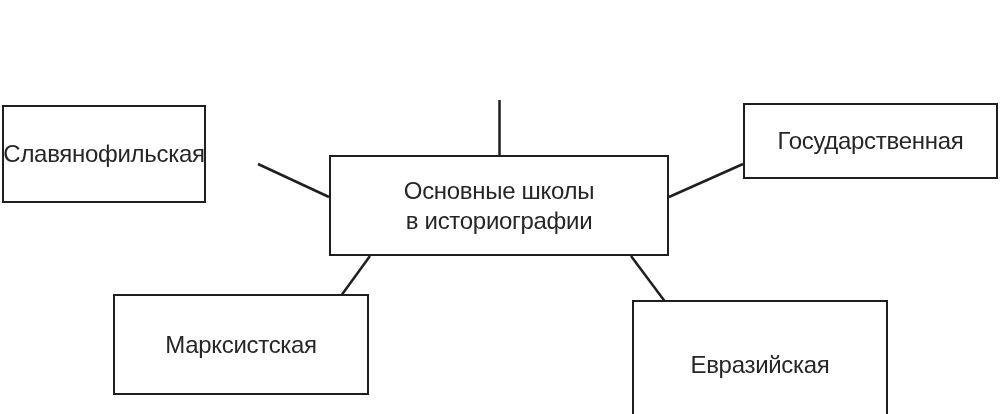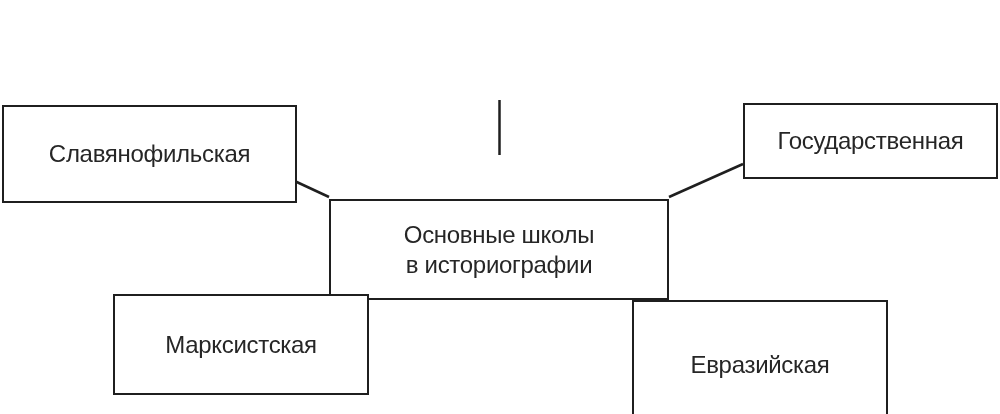--- a/index.html
+++ b/index.html
@@ -32,22 +32,22 @@
     align-items: center;
     justify-content: center;
     text-align: center;
     color: #262626;
     font-size: 24px;
     line-height: 30px;
     letter-spacing: -0.3px;
     white-space: pre-line;
   }
   .node-top          { left: 372px; top: 3px;   width: 255px; height: 97px;  }
-  .node-center       { left: 329px; top: 155px; width: 340px; height: 101px; margin-top: 44px; }
-  .node-left         { left: 2px;   top: 105px; width: 295px; height: 98px; text-align: right;  }
+  .node-center       { left: 329px; top: 155px; width: 340px; height: 101px; }
+  .node-left         { left: 2px;   top: 105px; width: 204px; height: 98px; text-align: right;  }
   .node-right        { left: 743px; top: 103px; width: 255px; height: 76px; }
   .node-bottom-left  { left: 113px; top: 294px; width: 256px; height: 101px; }
   .node-bottom-right { left: 632px; top: 300px; width: 256px; height: 129px; }
 </style>
 </head>
 <body>
 
 <div class="diagram">
 
   <svg class="connectors" viewBox="0 0 1000 414" xmlns="http://www.w3.org/2000/svg">

